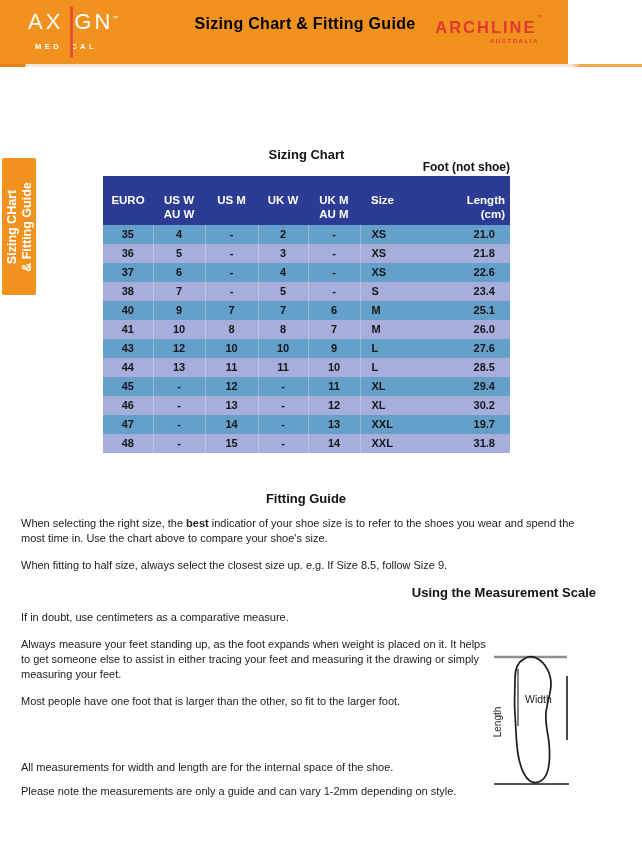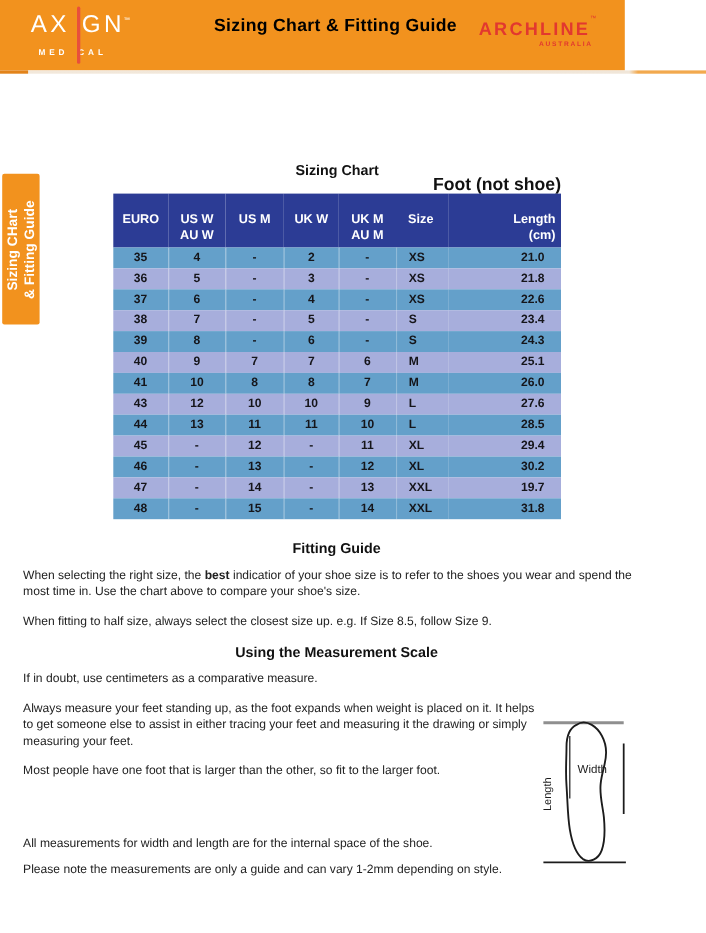--- a/index.html
+++ b/index.html
@@ -30,21 +30,21 @@
   
   .side-tab{position:absolute;left:2px;top:158px;width:34px;height:137px;background:#F2921E;border-radius:2px;}
   .side-tab-inner{position:absolute;left:-51.5px;top:51.5px;width:137px;height:34px;
                   transform:rotate(-90deg);display:flex;flex-direction:column;justify-content:center;
                   text-align:center;color:#fff;font-size:12.5px;font-weight:700;line-height:15.5px;}
 
   
   .chart-title{position:absolute;left:103px;top:147px;width:407px;text-align:center;
                font-size:13px;font-weight:700;color:#111;}
   .foot-note{position:absolute;left:360px;top:160px;width:150px;text-align:right;
-             font-size:16px;font-weight:700;color:#111;}
+             font-size:12px;font-weight:700;color:#111;}
 
   .size-table-wrap{position:absolute;left:103px;top:176px;width:407px;}
   table.size-table{width:407px;border-collapse:collapse;table-layout:fixed;}
   .size-table th{background:#2C3C95;color:#fff;font-size:11.5px;font-weight:700;
                  text-align:center;vertical-align:top;height:31px;padding:18px 0 0 0;line-height:13.5px;}
   .size-table th .l2{display:block;}
   .size-table td{height:19px;padding:0;font-size:11px;font-weight:700;color:#15151a;
                  text-align:center;line-height:19px;}
   .size-table tbody tr:nth-child(odd){background:#64A0CA;}
   .size-table tbody tr:nth-child(even){background:#A7AEDC;}
@@ -54,21 +54,21 @@
   .size-table th.c6{text-align:right;padding-right:5px;}
   .size-table td.c6{text-align:right;padding-right:15px;}
 
   
   .sec-heading{position:absolute;left:16px;width:580px;text-align:center;
                font-size:13px;font-weight:700;color:#111;}
   .para{position:absolute;left:21px;font-size:11px;line-height:15px;color:#222;}
   #fg-title{top:491px;}
   #fg-p1{top:516px;width:562px;}
   #fg-p2{top:558px;width:562px;}
-  #ms-title{top:585px;}
+  #ms-title{top:585px;text-align:right;}
   #ms-p1{top:610px;width:562px;}
   #ms-p2{top:637px;width:475px;}
   #ms-p3{top:694px;width:520px;}
   #ms-p4{top:760px;width:520px;}
   #ms-p5{top:784px;width:460px;}
 
   
   .foot-diagram{position:absolute;left:488px;top:642px;width:100px;height:150px;}
 </style>
 </head>
@@ -166,29 +166,20 @@
           <tr>
             <td class="c0">38</td>
             <td class="c1">7</td>
             <td class="c2">-</td>
             <td class="c3">5</td>
             <td class="c4">-</td>
             <td class="c5">S</td>
             <td class="c6">23.4</td>
           </tr>
           <tr>
-            <td class="c0">39</td>
-            <td class="c1">8</td>
-            <td class="c2">-</td>
-            <td class="c3">6</td>
-            <td class="c4">-</td>
-            <td class="c5">S</td>
-            <td class="c6">24.3</td>
-          </tr>
-          <tr>
             <td class="c0">40</td>
             <td class="c1">9</td>
             <td class="c2">7</td>
             <td class="c3">7</td>
             <td class="c4">6</td>
             <td class="c5">M</td>
             <td class="c6">25.1</td>
           </tr>
           <tr>
             <td class="c0">41</td>

